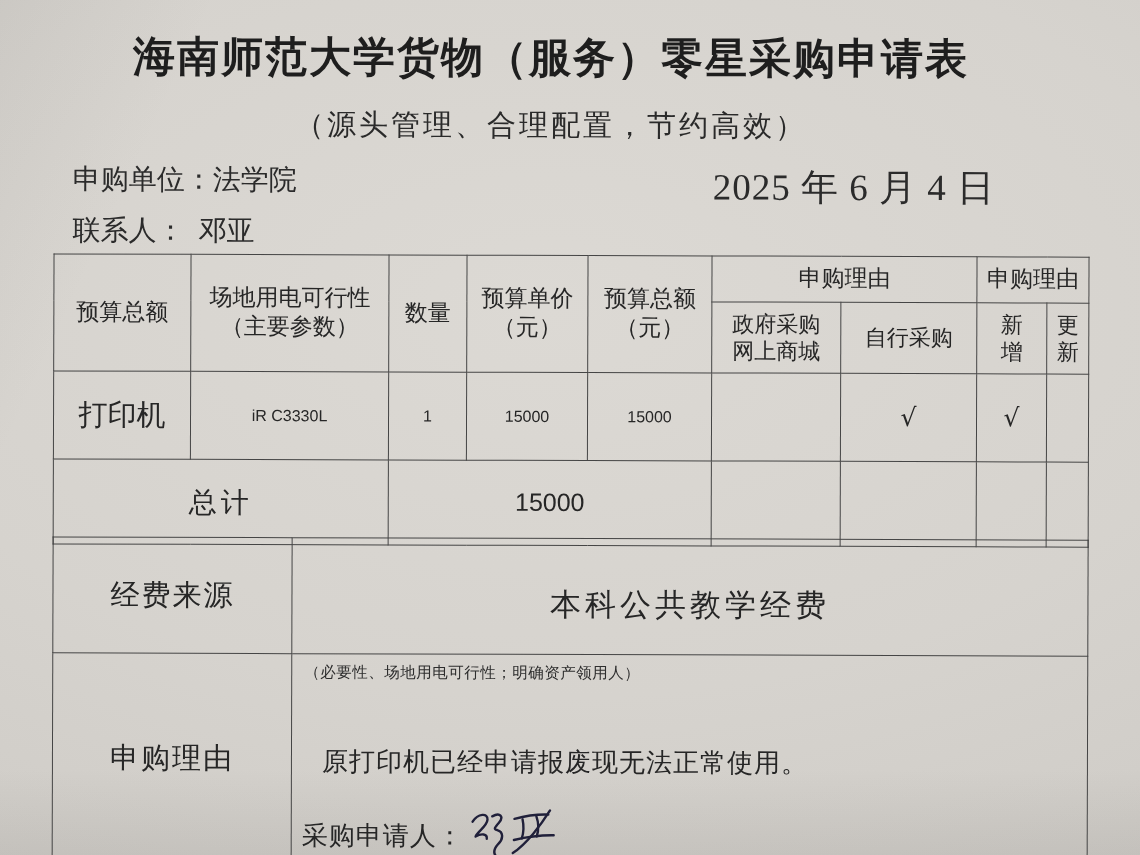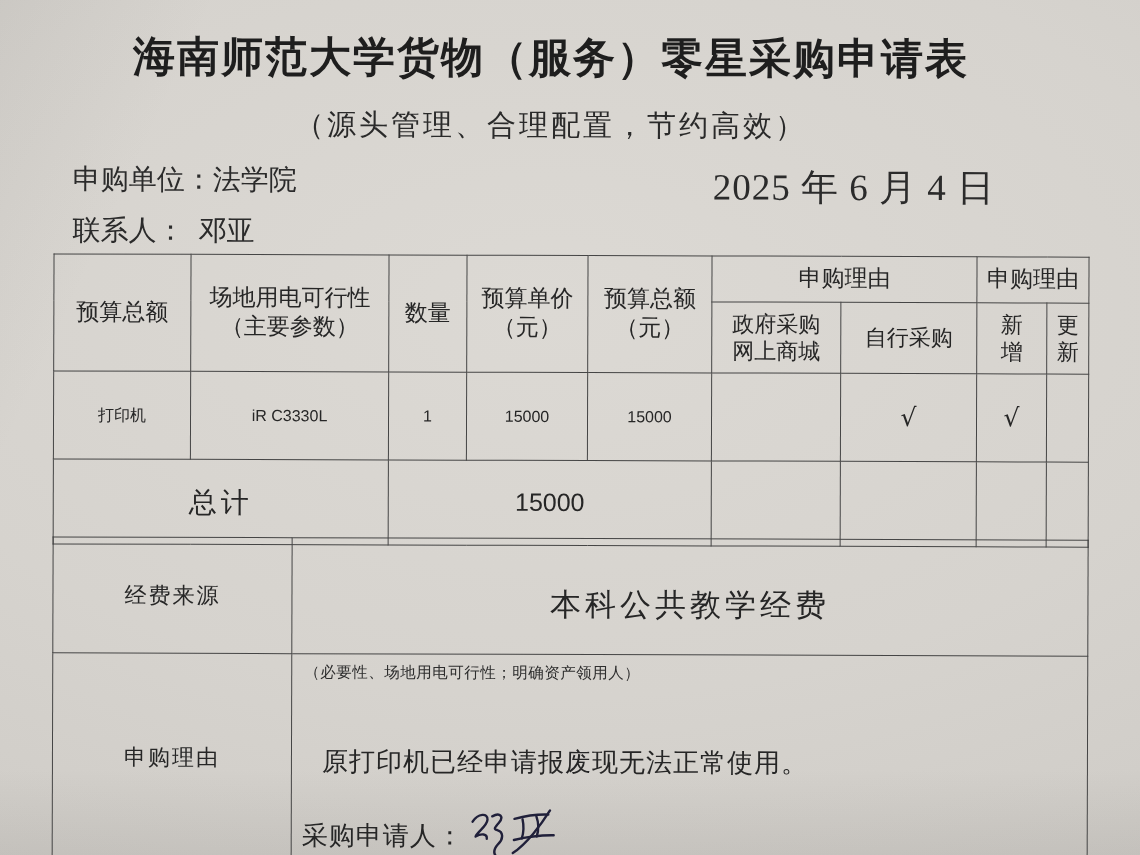--- a/index.html
+++ b/index.html
@@ -32,26 +32,26 @@
      font-size:22px;line-height:1.25;color:#262626;overflow:hidden;}
   .ta{position:absolute;left:53px;top:255px;width:1035px;}
   .tb{position:absolute;left:53px;top:538px;width:1035px;}
   .h1 td{height:45px;font-size:23px;}
   .hcell2{font-size:22px;}
   .h2 td{height:70px;}
   .dr td{height:87px;}
   .tr-total td{height:84px;}
   .total-label{font-size:28px;letter-spacing:4px;}
   .total-amount{font-size:25px;}
-  .val-serif{font-size:16px;}
+  .val-serif{font-size:29px;}
   .val-num{font-size:16px;}
   .check{font-size:25px;font-family:"DejaVu Sans",sans-serif;}
   .fr td{height:97px;}
   .rr td{height:208px;}
-  .label-cell{font-size:22px;letter-spacing:2px;}
+  .label-cell{font-size:29px;letter-spacing:2px;}
   .funding-value{font-size:31px;letter-spacing:4px;padding-top:18px;}
   .reason-cell{vertical-align:top;text-align:left;position:relative;}
   .reason-inner{position:relative;width:100%;height:208px;}
   .reason-note{position:absolute;top:8px;left:12px;font-size:15.5px;color:#2e2e2e;letter-spacing:0.5px;}
   .reason-text{position:absolute;top:92px;left:30px;font-size:26px;letter-spacing:1px;}
   .applicant-line{position:absolute;top:152px;left:10px;font-size:26px;letter-spacing:1px;}
   .sig{display:inline-block;vertical-align:-14px;margin-left:4px;transform:rotate(-4deg);}
   .sr-only{position:absolute;width:1px;height:1px;overflow:hidden;clip:rect(0 0 0 0);}
 </style>
 </head>

